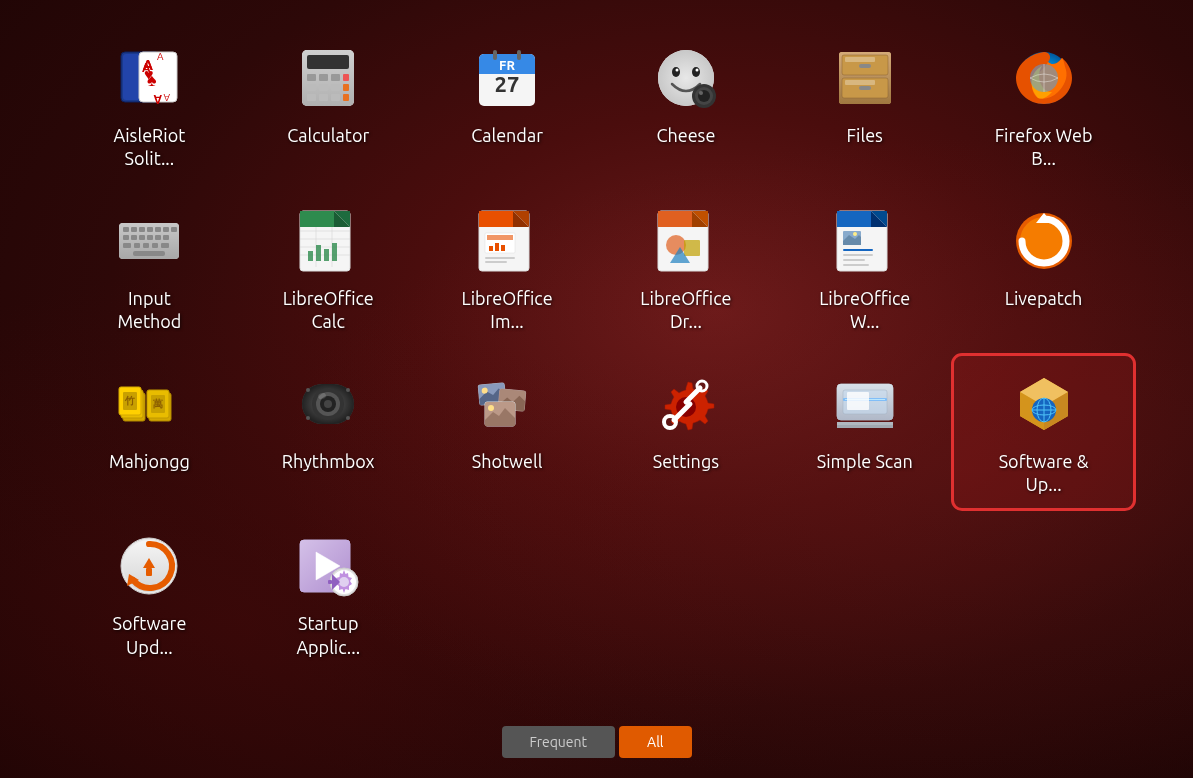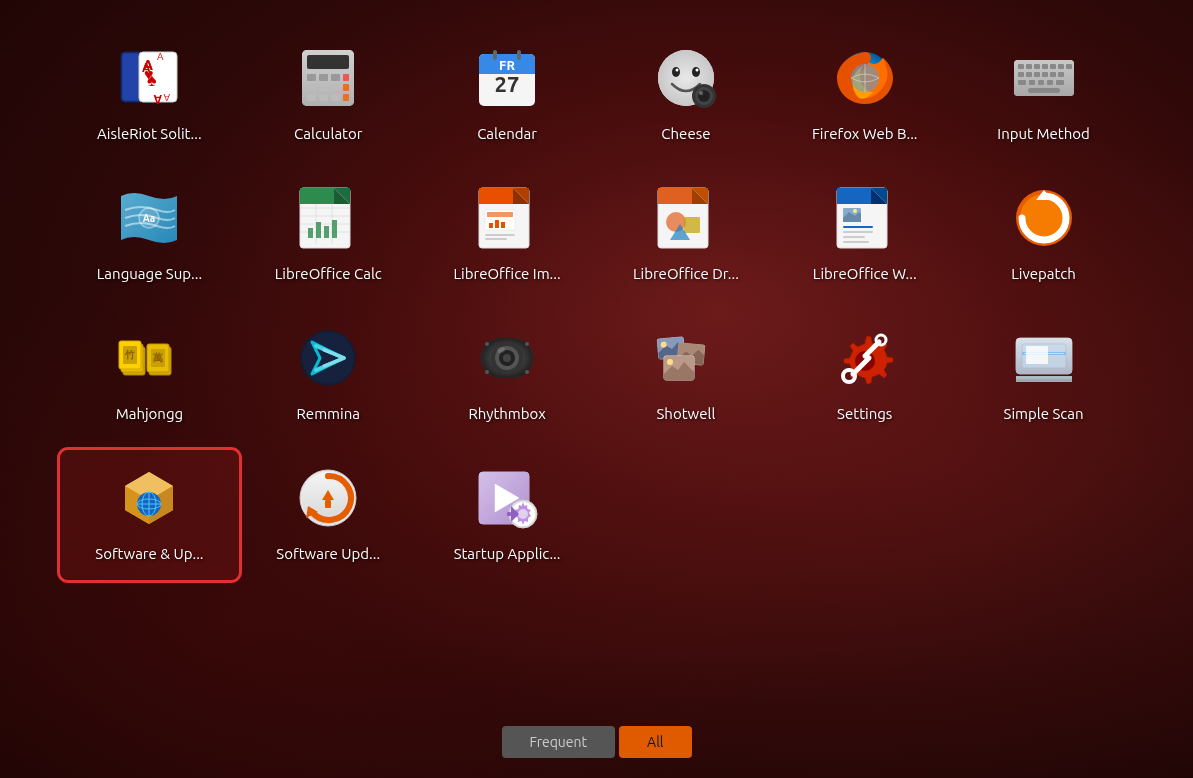--- a/index.html
+++ b/index.html
@@ -57,21 +57,21 @@
       justify-content: center;
       flex-shrink: 0;
     }
     .app-icon svg {
       width: 72px;
       height: 72px;
     }
 
     .app-label {
       color: #ffffff;
-      font-size: 15px;
+      font-size: 18px;
       text-align: center;
       text-shadow: 1px 1px 3px rgba(0,0,0,0.8);
       line-height: 1.3;
       max-width: 110px;
       word-break: break-word;
     }
 
     .bottom-bar {
       position: absolute;
       bottom: 20px;
@@ -88,21 +88,21 @@
       font-size: 14px;
       cursor: pointer;
       font-family: inherit;
     }
     .tab-btn.inactive {
       background: #555;
       color: #ccc;
     }
     .tab-btn.active {
       background: #e05a00;
-      color: #0f172a;
+      color: #ffffff;
     }
   </style>
 </head>
 <body>
 
 <div class="app-grid">
 
   <div class="app-item">
     <div class="app-icon">
       <svg viewBox="0 0 72 72">
@@ -197,20 +197,45 @@
 
         <circle cx="54" cy="54" r="12" fill="#333"></circle>
         <circle cx="54" cy="54" r="9" fill="#444"></circle>
         <circle cx="54" cy="54" r="6" fill="#222"></circle>
         <circle cx="51" cy="51" r="2" fill="rgba(255,255,255,0.3)"></circle>
       </svg>
     </div>
     <span class="app-label">Cheese</span>
   </div>
 
+  <div class="app-item">
+    <div class="app-icon">
+      <svg viewBox="0 0 72 72">
+
+        <rect x="10" y="10" width="52" height="52" rx="3" fill="#c8a068"></rect>
+        <rect x="10" y="10" width="52" height="52" rx="3" fill="url(#filesGrad)"></rect>
+        <defs>
+          <linearGradient id="filesGrad" x1="0" y1="0" x2="0" y2="1">
+            <stop offset="0%" stop-color="#d4aa78"></stop>
+            <stop offset="100%" stop-color="#a07840"></stop>
+          </linearGradient>
+        </defs>
+
+        <rect x="13" y="13" width="46" height="20" rx="2" fill="#c89848" stroke="#8a6030" stroke-width="0.5"></rect>
+        <rect x="13" y="36" width="46" height="20" rx="2" fill="#c89848" stroke="#8a6030" stroke-width="0.5"></rect>
+
+        <rect x="30" y="22" width="12" height="4" rx="2" fill="#888"></rect>
+        <rect x="30" y="44" width="12" height="4" rx="2" fill="#888"></rect>
+
+        <rect x="16" y="15" width="30" height="5" rx="1" fill="rgba(255,255,255,0.3)"></rect>
+        <rect x="16" y="38" width="30" height="5" rx="1" fill="rgba(255,255,255,0.3)"></rect>
+      </svg>
+    </div>
+    <span class="app-label">Files</span>
+  </div>
 
   <div class="app-item">
     <div class="app-icon">
       <svg viewBox="0 0 72 72">
         <defs>
           <radialGradient id="ffGlobe" cx="50%" cy="50%" r="50%">
             <stop offset="0%" stop-color="#4fc3f7"></stop>
             <stop offset="60%" stop-color="#0288d1"></stop>
             <stop offset="100%" stop-color="#01579b"></stop>
           </radialGradient>
@@ -262,42 +287,20 @@
         <rect x="30" y="38" width="6" height="5" rx="1" fill="#888"></rect>
         <rect x="39" y="38" width="6" height="5" rx="1" fill="#888"></rect>
         <rect x="48" y="38" width="8" height="5" rx="1" fill="#888"></rect>
 
         <rect x="20" y="46" width="32" height="5" rx="2" fill="#888"></rect>
       </svg>
     </div>
     <span class="app-label">Input Method</span>
   </div>
 
-  <div class="app-item">
-    <div class="app-icon">
-      <svg viewBox="0 0 72 72">
-        <defs>
-          <linearGradient id="langGrad" x1="0" y1="0" x2="1" y2="1">
-            <stop offset="0%" stop-color="#5aaccf"></stop>
-            <stop offset="100%" stop-color="#2888b8"></stop>
-          </linearGradient>
-        </defs>
-
-        <path d="M8 14 Q20 8 36 14 Q52 20 64 14 L64 58 Q52 64 36 58 Q20 52 8 58 Z" fill="url(#langGrad)"></path>
-
-        <path d="M12 28 Q28 22 44 28 Q56 32 62 28" fill="none" stroke="rgba(255,255,255,0.5)" stroke-width="2"></path>
-        <path d="M12 36 Q28 30 44 36 Q56 40 62 36" fill="none" stroke="rgba(255,255,255,0.5)" stroke-width="2"></path>
-        <path d="M12 44 Q28 38 44 44 Q56 48 62 44" fill="none" stroke="rgba(255,255,255,0.5)" stroke-width="2"></path>
-
-        <circle cx="36" cy="36" r="10" fill="rgba(255,255,255,0.15)" stroke="rgba(255,255,255,0.4)" stroke-width="1.5"></circle>
-        <text x="36" y="40" text-anchor="middle" font-size="10" fill="white" font-weight="bold">Aa</text>
-      </svg>
-    </div>
-    <span class="app-label">Language Sup...</span>
-  </div>
 
   <div class="app-item">
     <div class="app-icon">
       <svg viewBox="0 0 72 72">
         <rect x="8" y="6" width="50" height="60" rx="3" fill="#f5f5f5" stroke="#ddd" stroke-width="1"></rect>
 
         <polygon points="42,6 58,6 58,22" fill="#1d6b3e"></polygon>
         <rect x="8" y="6" width="34" height="16" rx="0" fill="#2e8b4e"></rect>
         <rect x="8" y="6" width="50" height="16" rx="0" fill="none"></rect>
 
@@ -410,33 +413,20 @@
         <rect x="34" y="22" width="22" height="28" rx="2" fill="#e8bc00" stroke="#c09800" stroke-width="1"></rect>
         <rect x="38" y="27" width="14" height="18" rx="1" fill="#c8a000"></rect>
         <text x="45" y="39" text-anchor="middle" font-size="10" fill="#8b5e00" font-weight="bold">萬</text>
       </svg>
     </div>
     <span class="app-label">Mahjongg</span>
   </div>
 
 
 
-  <div class="app-item">
-    <div class="app-icon">
-      <svg viewBox="0 0 72 72">
-        <circle cx="36" cy="36" r="28" fill="#1a1a2e"></circle>
-        <circle cx="36" cy="36" r="26" fill="#16213e"></circle>
-
-        <path d="M20 20 L52 36 L20 52 L28 36 Z" fill="none" stroke="#00bcd4" stroke-width="3" stroke-linejoin="round"></path>
-        <path d="M24 24 L52 36 L24 48" fill="none" stroke="#4dd0e1" stroke-width="4" stroke-linejoin="round" stroke-linecap="round"></path>
-        <path d="M32 28 L52 36 L32 44" fill="none" stroke="#80deea" stroke-width="3" stroke-linejoin="round" stroke-linecap="round"></path>
-      </svg>
-    </div>
-    <span class="app-label">Remmina</span>
-  </div>
 
   <div class="app-item">
     <div class="app-icon">
       <svg viewBox="0 0 72 72">
 
         <rect x="10" y="16" width="52" height="40" rx="20" fill="#444"></rect>
         <rect x="10" y="16" width="52" height="40" rx="20" fill="url(#rbGrad)"></rect>
         <defs>
           <radialGradient id="rbGrad" cx="50%" cy="50%" r="50%">
             <stop offset="0%" stop-color="#666"></stop>

